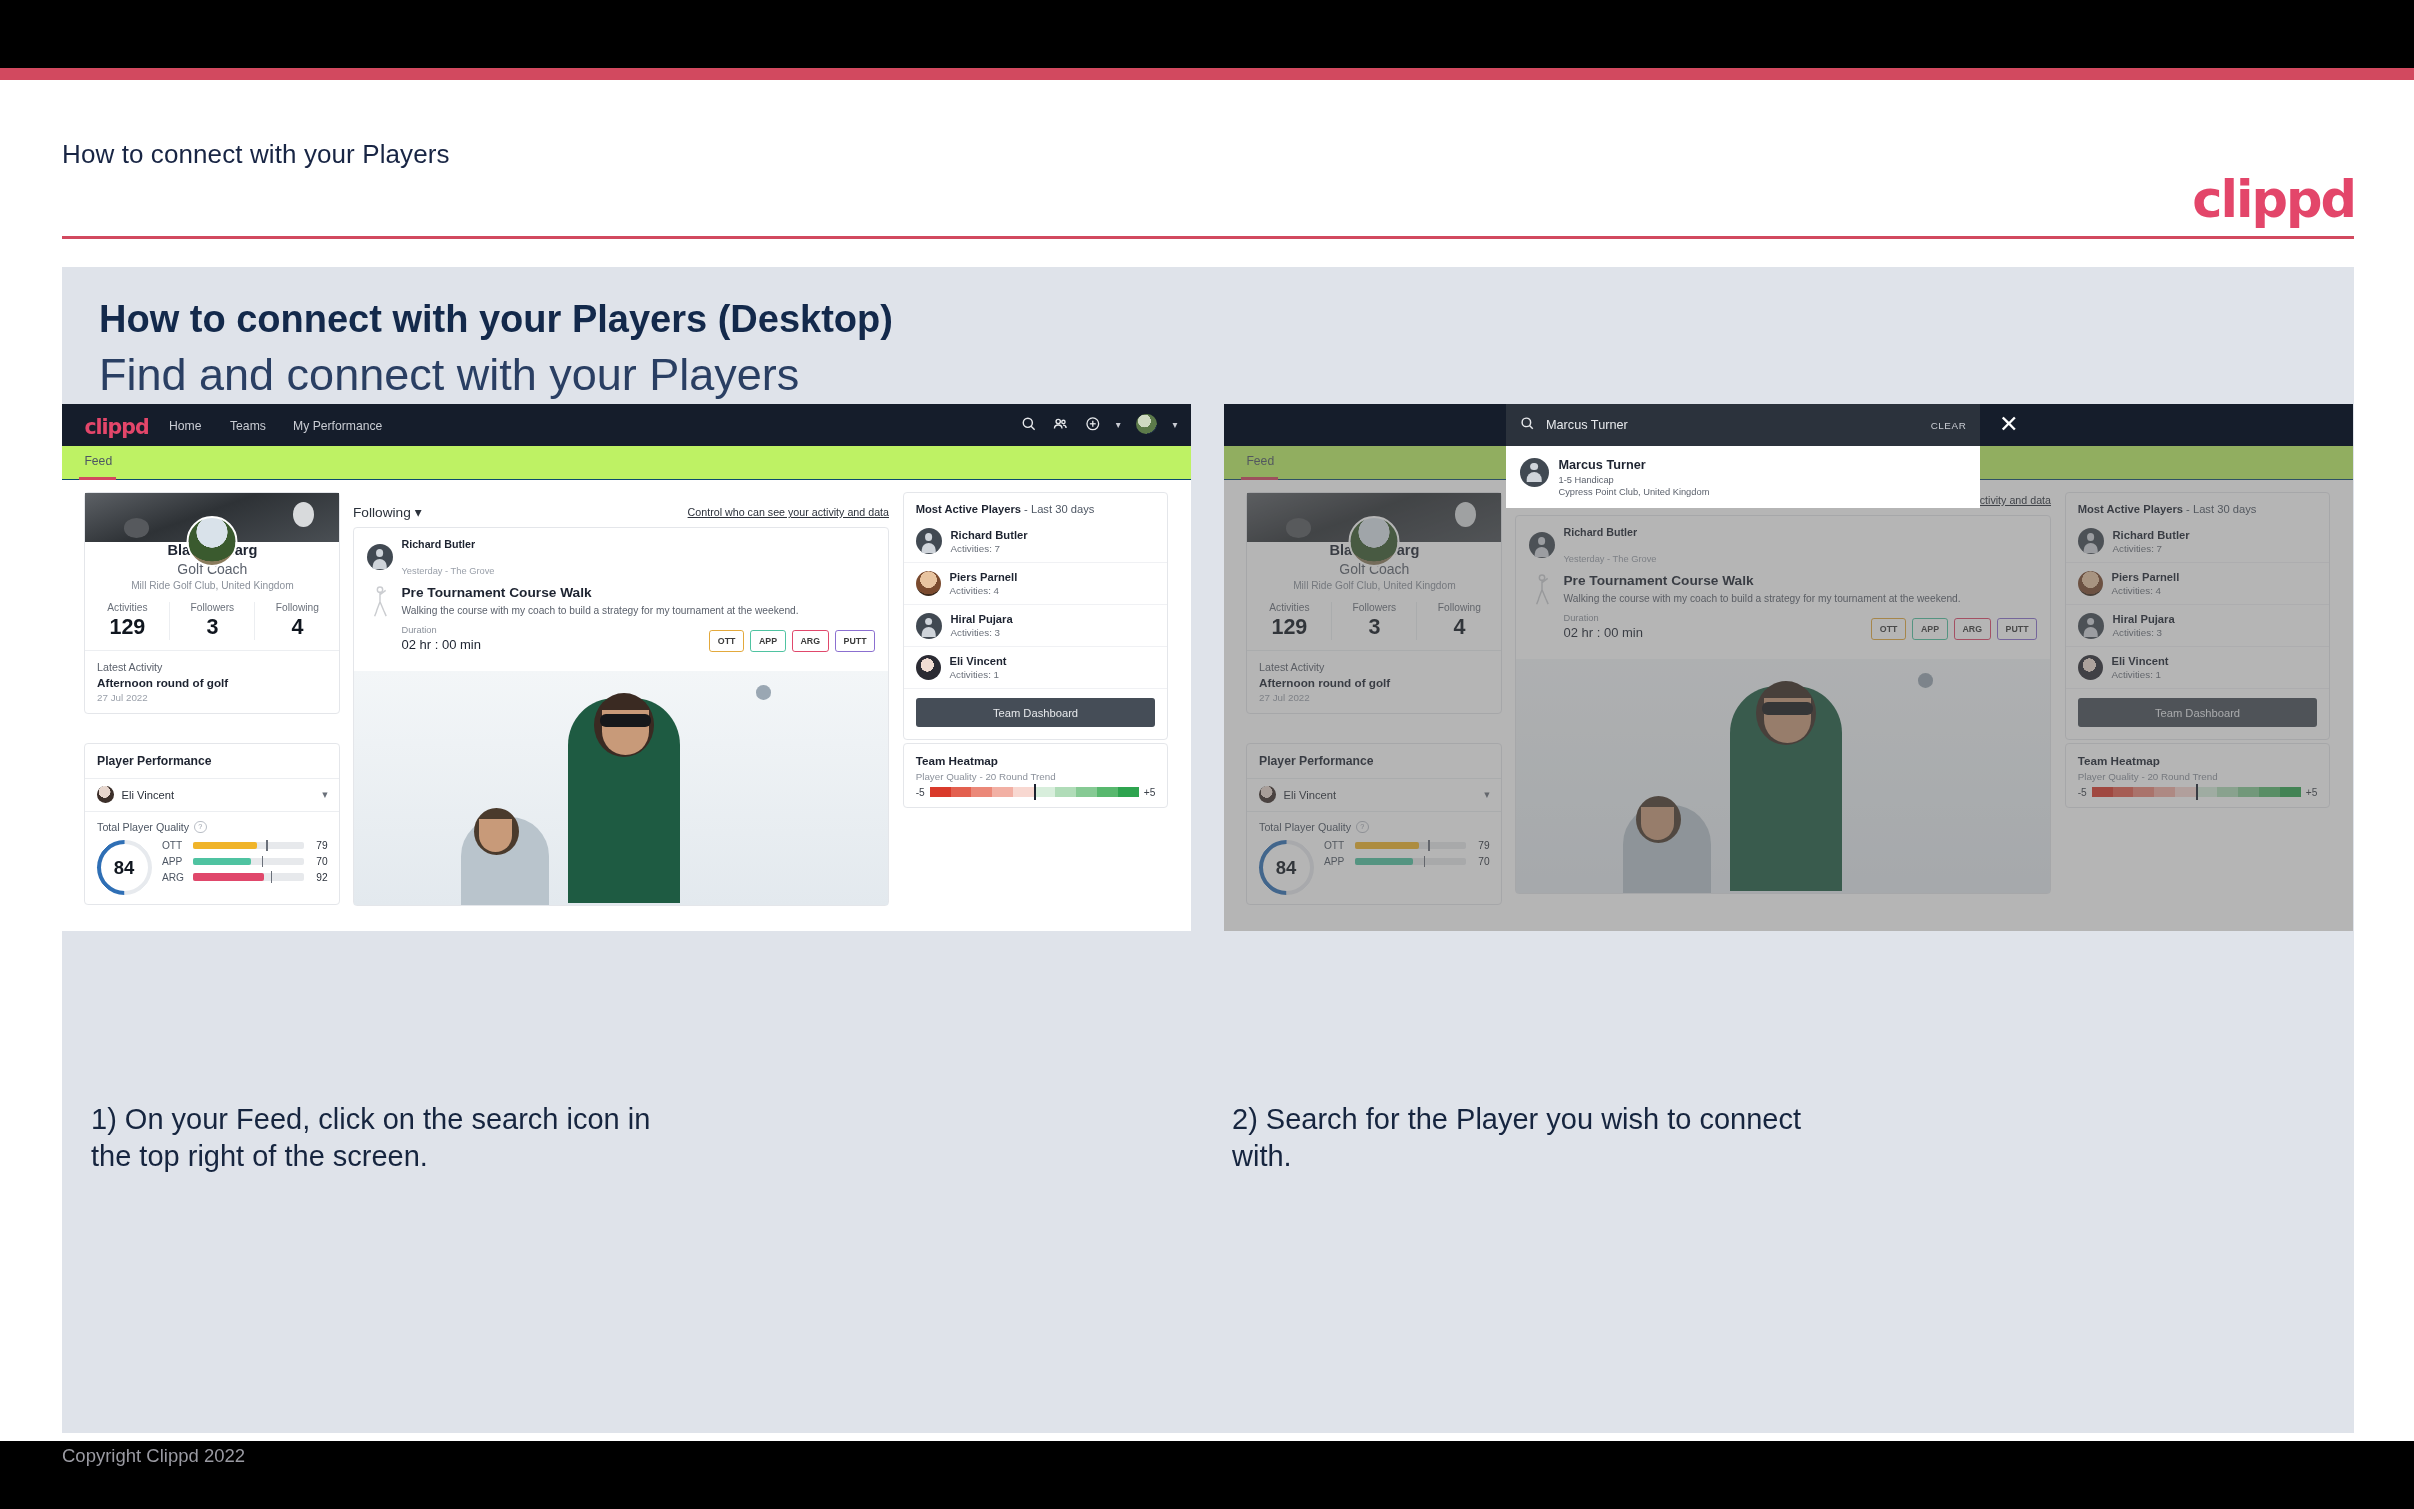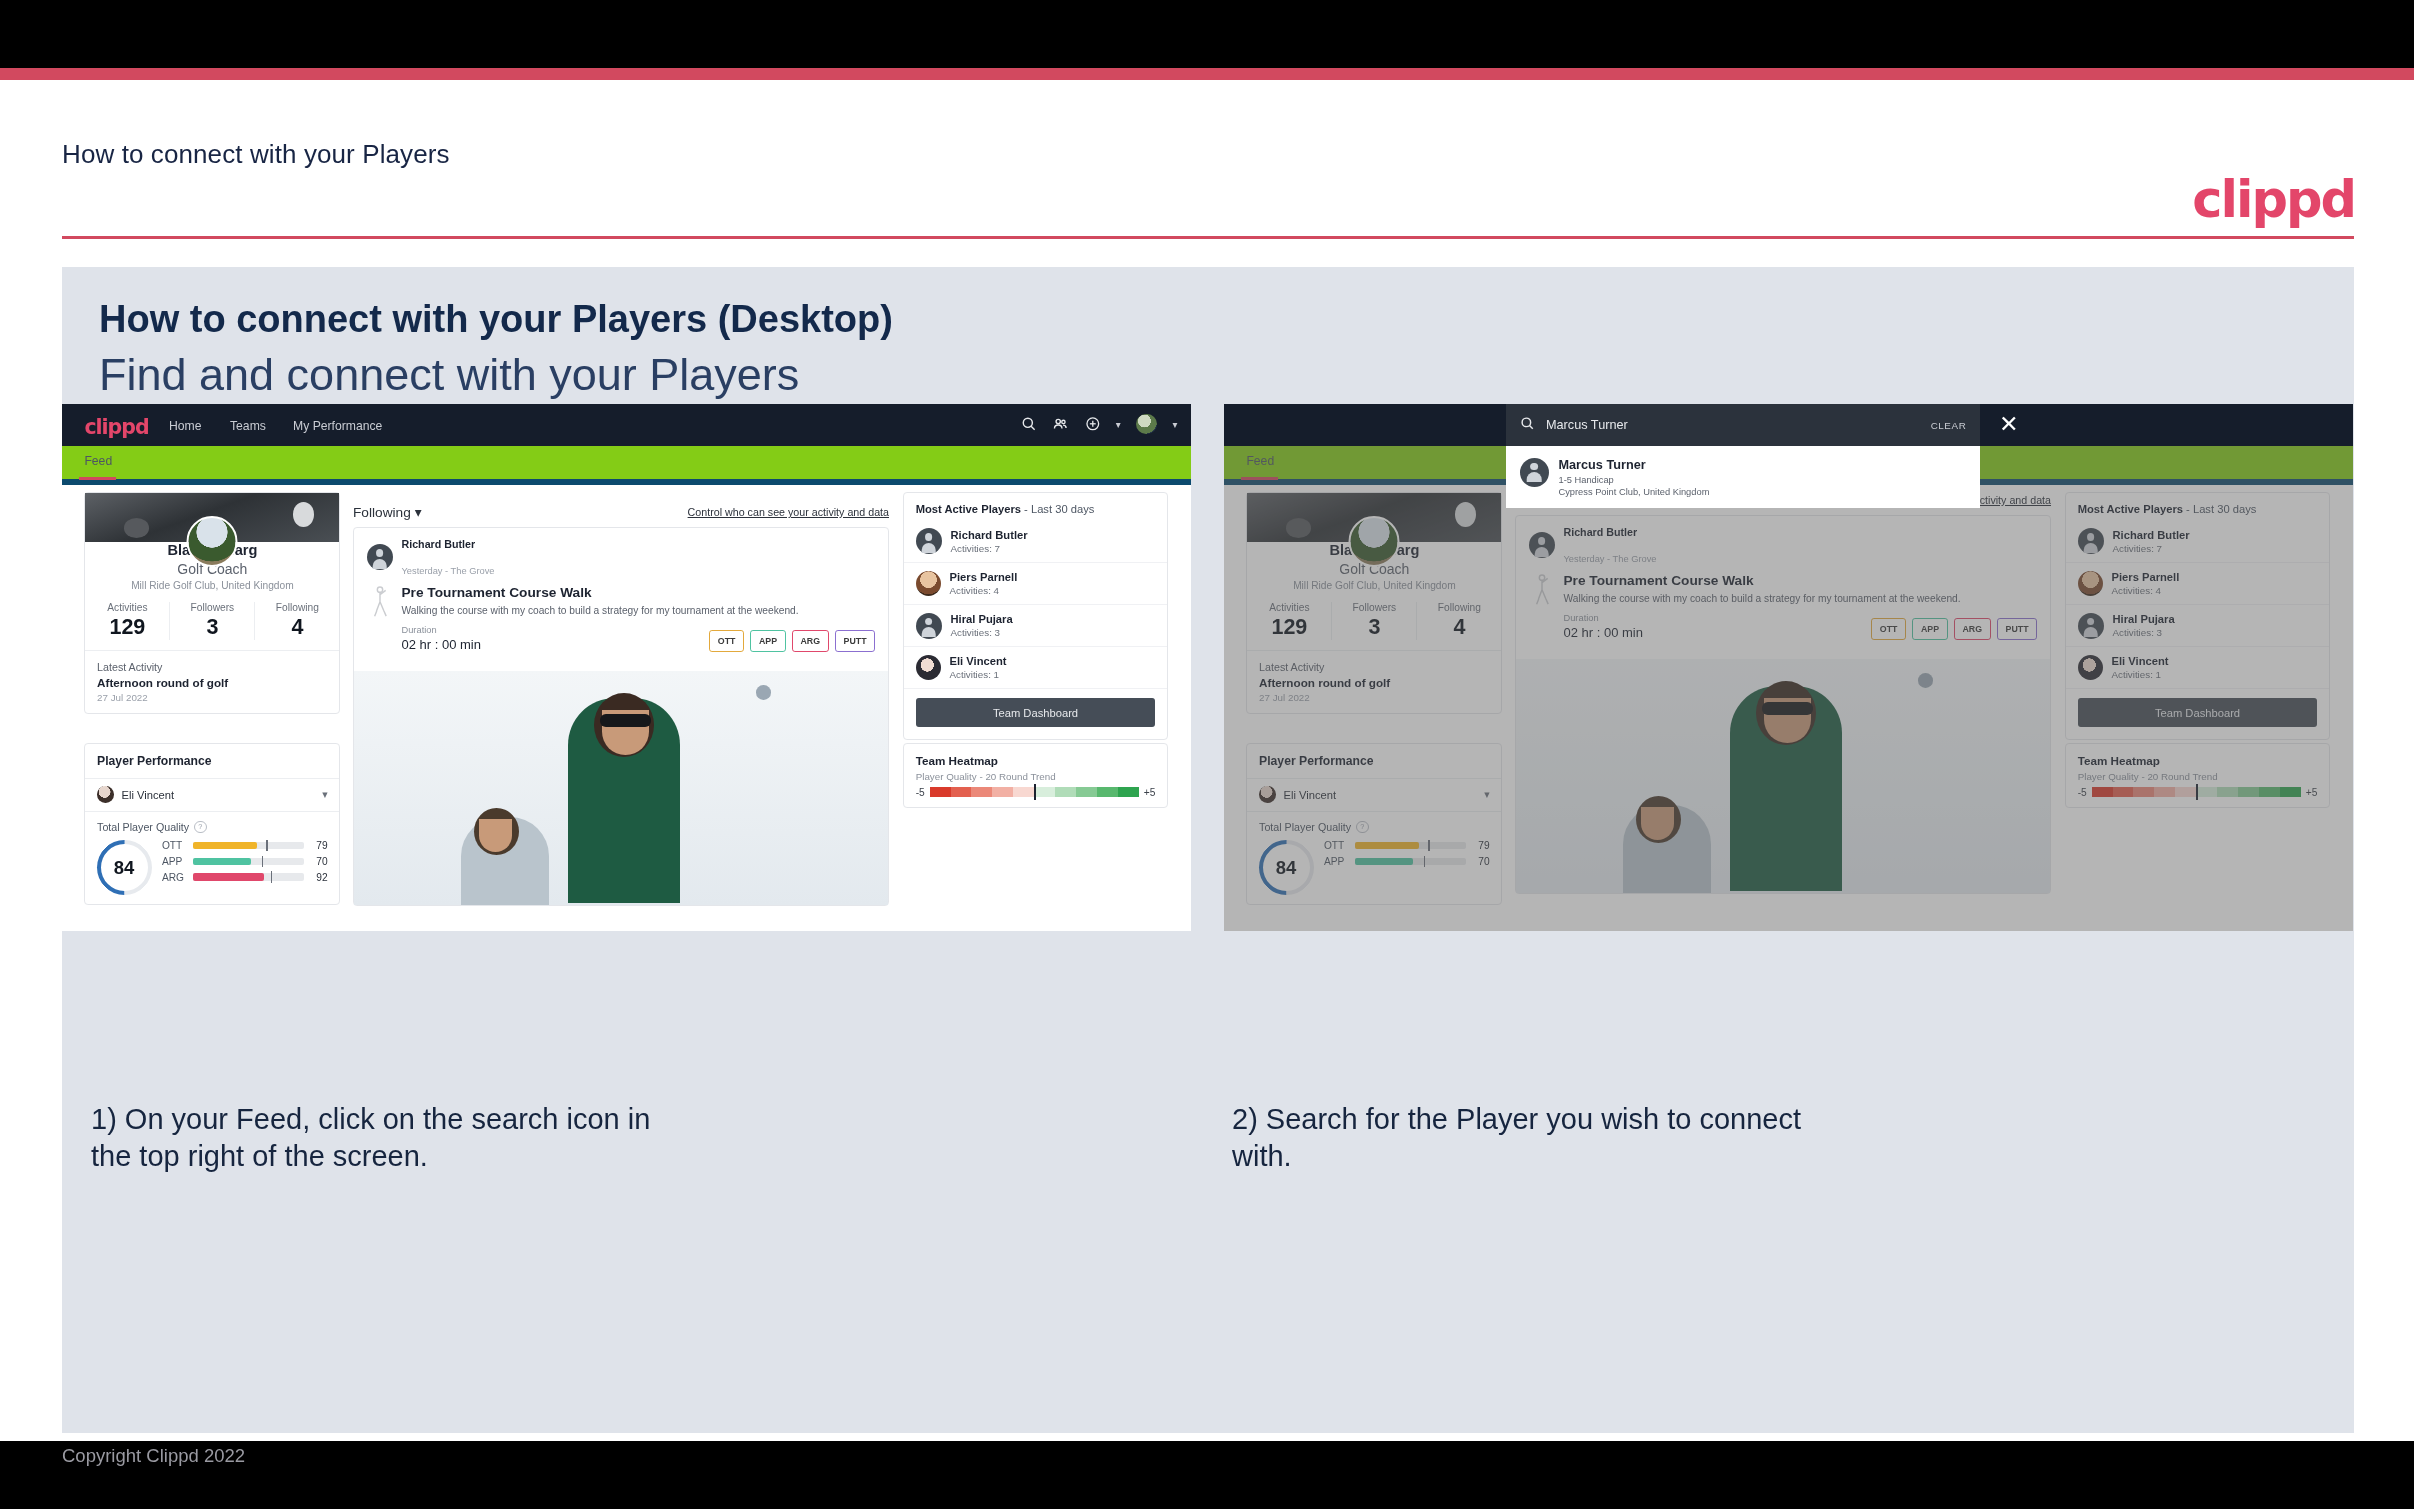--- a/index.html
+++ b/index.html
@@ -43,21 +43,21 @@
   .shot{position:absolute;overflow:hidden;background:#fff;}
   .shot .topbar{position:absolute;left:0;top:0;right:0;height:42px;background:#151d2b;}
   .shot .logo{position:absolute;left:22.4px;top:10.7px;font-size:20.5px;font-weight:bold;color:#e3466a;letter-spacing:-1px;font-family:"DejaVu Sans",sans-serif;}
   .shot .navlink{position:absolute;top:14.6px;font-size:12.2px;color:#c9ccd3;}
   .shot .navicons{position:absolute;right:13.7px;top:9.8px;display:flex;align-items:center;gap:15.6px;}
   .shot .navicons svg{display:block;}
   .shot .avatarimg{width:20.5px;height:20.5px;border-radius:50%;
     background:radial-gradient(circle at 40% 35%,#cfd9c2 0 35%,#5c7a4a 36% 70%,#26384b 71%);}
   .shot .caretmini{color:#c9ccd3;font-size:9.8px;}
 
-  .shot .tabbar{position:absolute;left:0;top:42px;right:0;height:33px;background:#84cc16;border-bottom:6px solid #0c4a6e;}
+  .shot .tabbar{position:absolute;left:0;top:42px;right:0;height:33px;background:#bef264;border-bottom:1px solid #0c4a6e;}
   .shot .tablabel{position:absolute;left:22.4px;top:7.8px;font-size:12.2px;color:#4d5663;}
   .shot .tabunder{position:absolute;left:16.6px;top:31px;width:37px;height:2.9px;background:#d2495f;}
 
   .card{background:#fff;border:1px solid #e4e6ea;border-radius:3.9px;}
 
   
   .cover{height:49px;background:linear-gradient(160deg,#5d6166 0%,#2e3236 45%,#4a4f54 100%);position:relative;}
   .cover .ball{position:absolute;right:25px;top:8.8px;width:21.5px;height:25px;border-radius:50%;background:#d8dadc;}
   .cover .ball2{position:absolute;left:39px;top:25px;width:25px;height:19.5px;border-radius:50%;background:#56595d;}
   .pavatar{position:absolute;left:50%;transform:translateX(-50%);top:23.4px;width:47px;height:47px;border-radius:50%;border:2.9px solid #fff;

